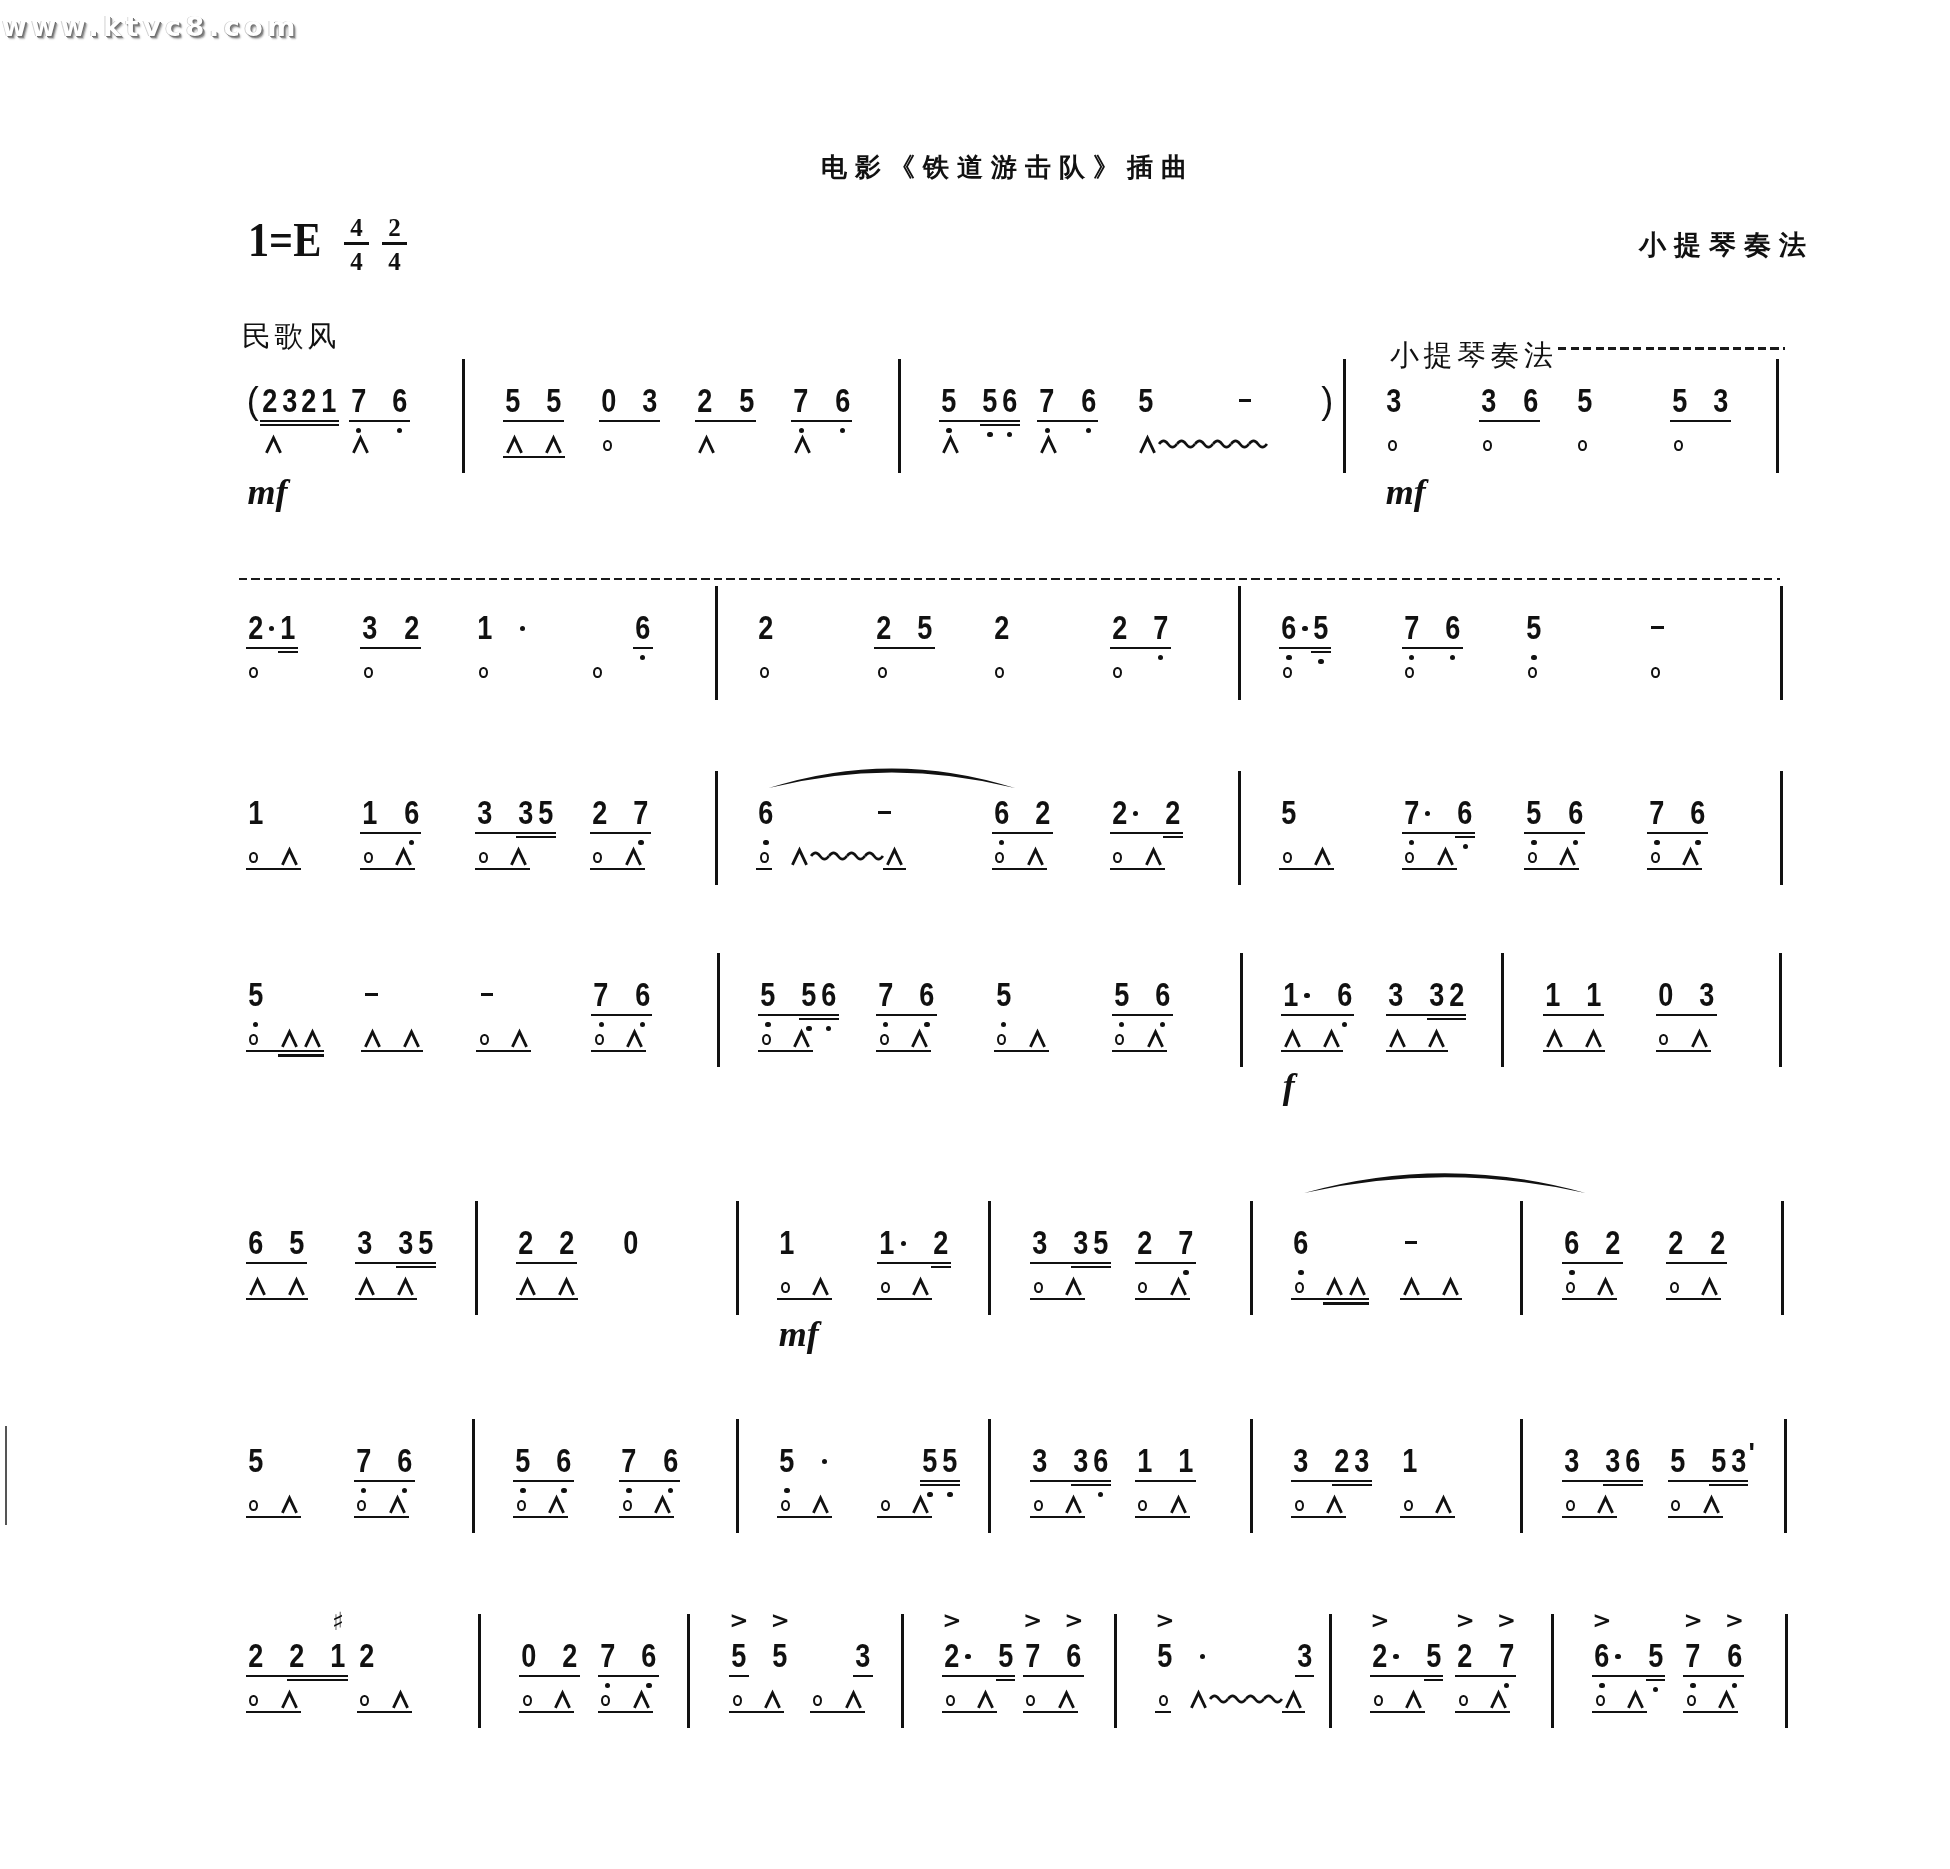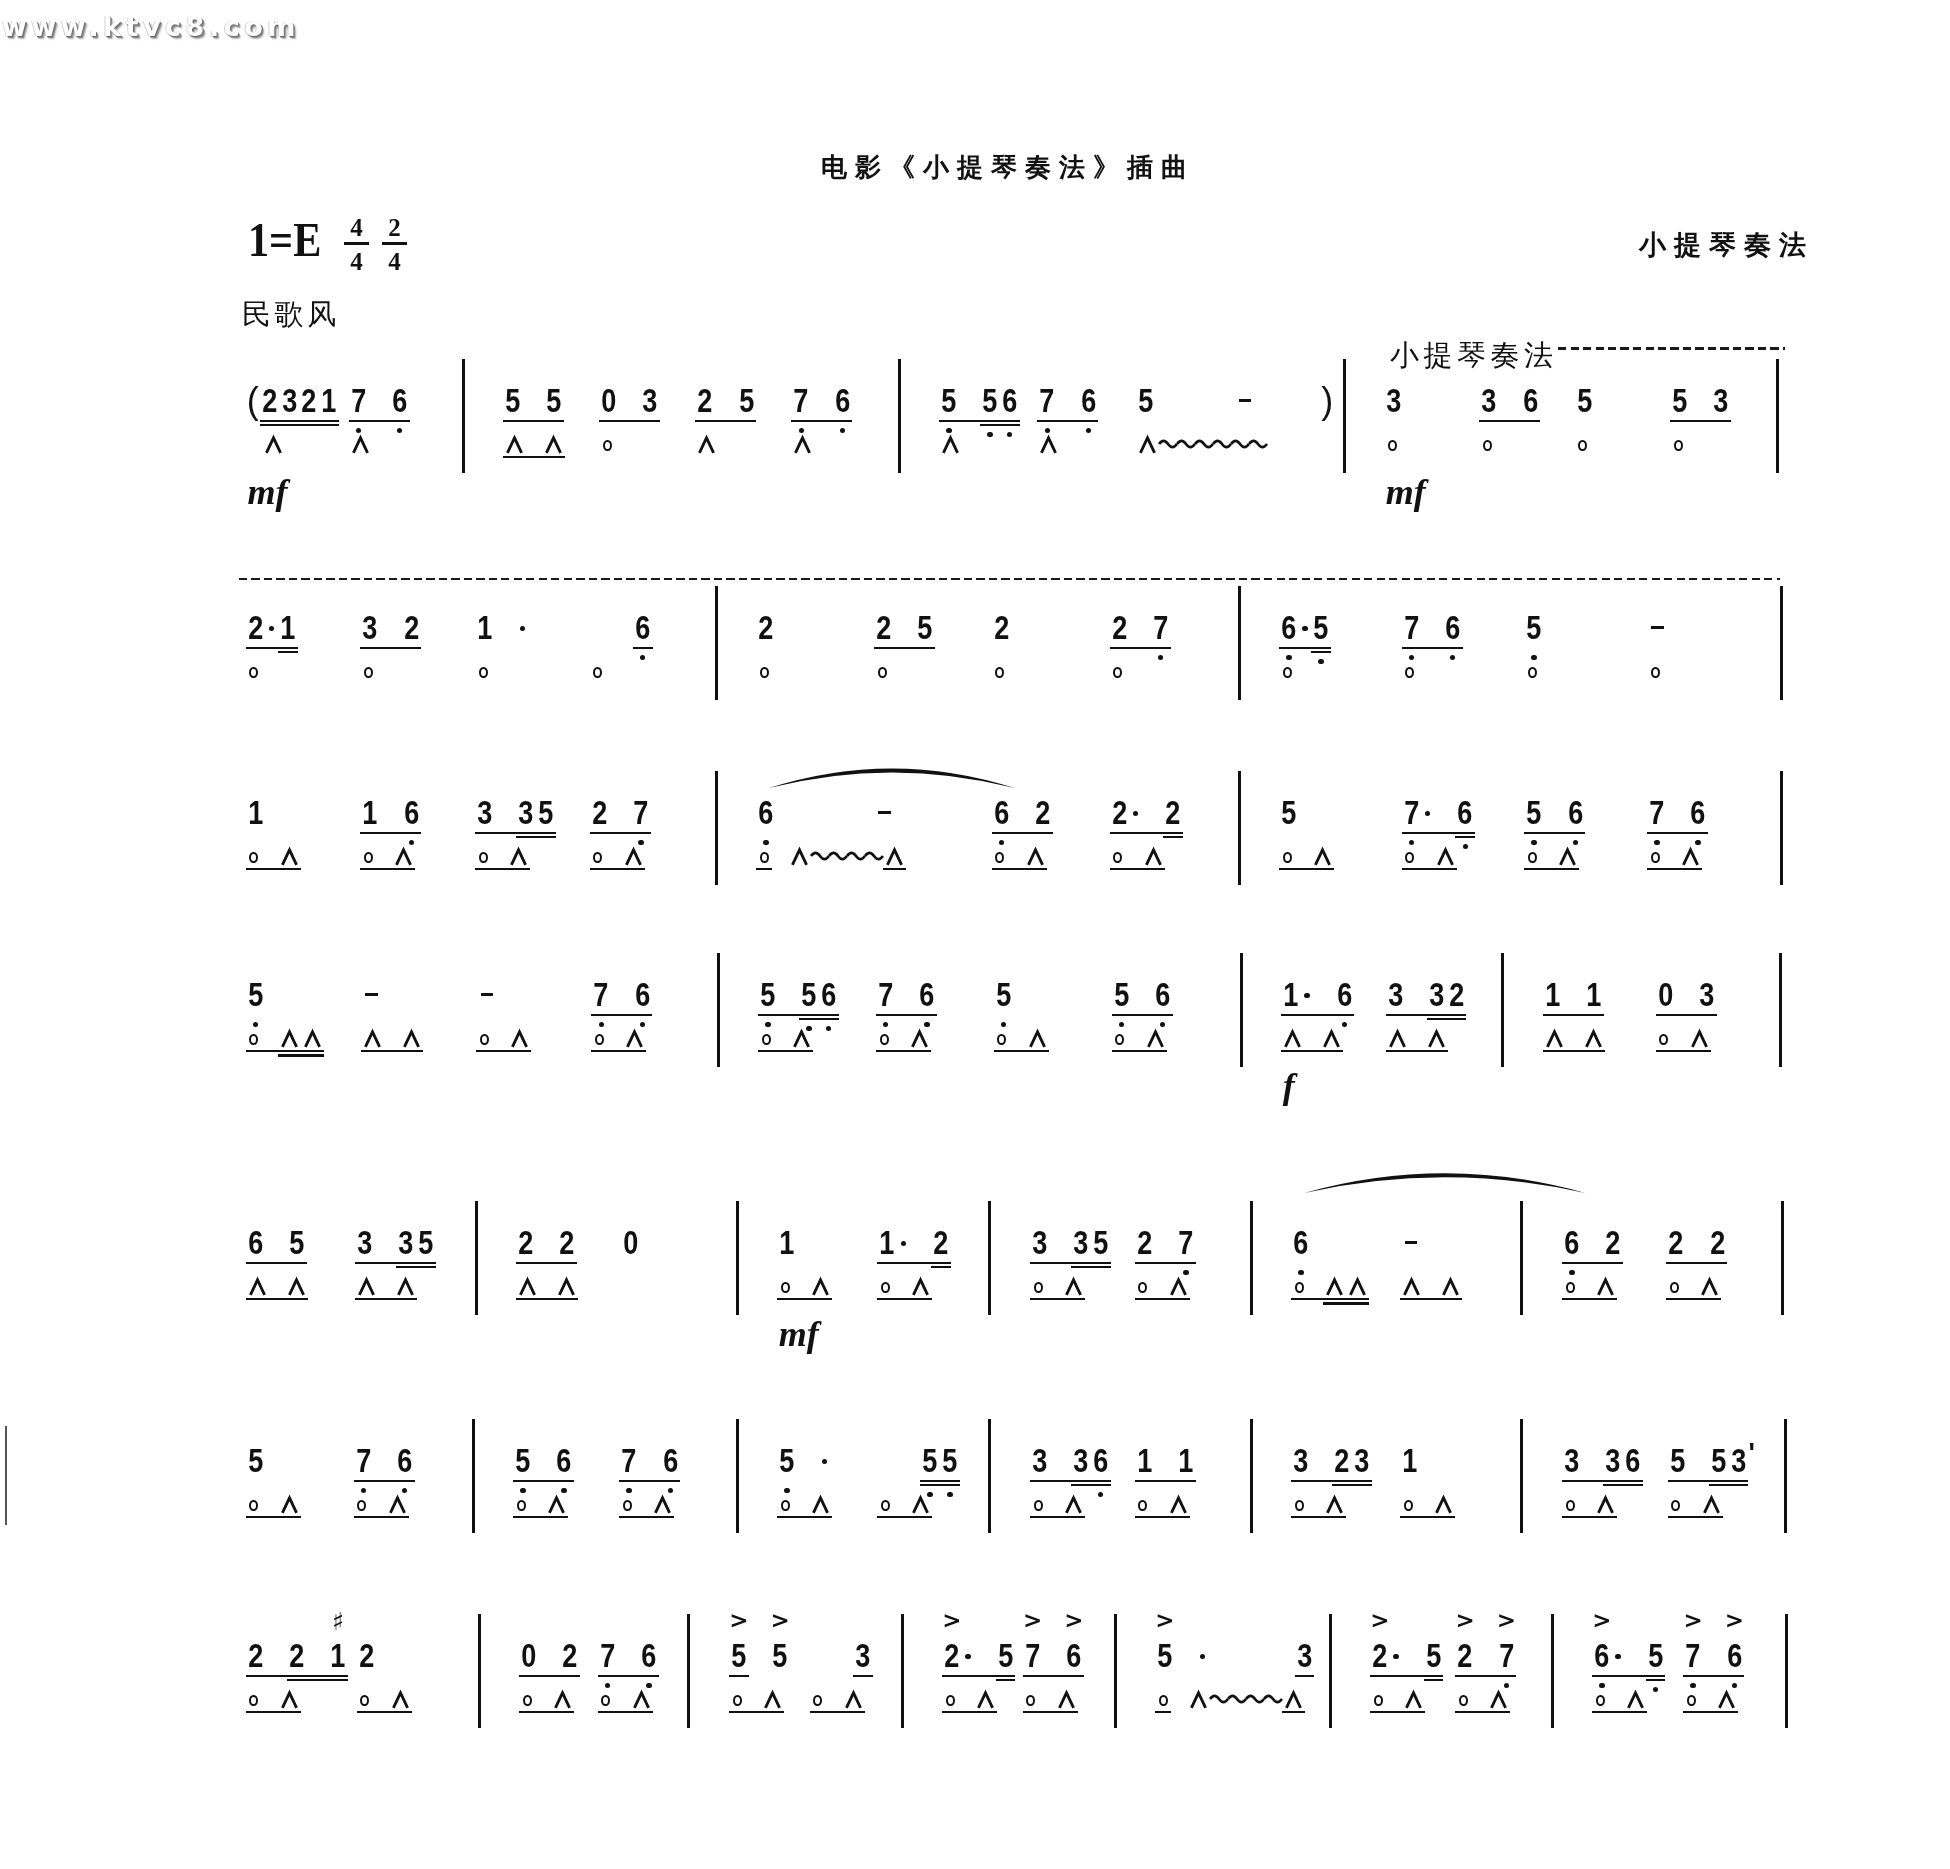--- a/index.html
+++ b/index.html
@@ -8,21 +8,21 @@
 .wm-top{left:1.8px;top:13.4px;font:bold 27px/27px "DejaVu Sans",sans-serif;letter-spacing:4.5px;color:#fff;text-shadow:0.9px 0.9px 0 #6f6f6f,1.8px 1.8px 0 #8a8a8a,2.7px 2.7px 1.8px #b0b0b0,-0.9px 0 0 #d0d0d0;}
 .title{left:690px;top:50px;font:52px/59px "DejaVu Serif",serif;letter-spacing:29.6px;color:#151515;}
 .subtitle{left:821px;top:153px;font:bold 26px/29px "DejaVu Sans",sans-serif;letter-spacing:8px;}
 .key{left:248px;top:216px;font:bold 48px/48px "Liberation Serif",serif;transform:scaleX(0.88);transform-origin:0 0;}
 .tsig{top:215px;width:29px;height:63px;}
 .tsig .num,.tsig .den{position:absolute;left:0;width:100%;text-align:center;font:bold 25px/25px "Liberation Serif",serif;}
 .tsig .num{top:0;}
 .tsig .line{position:absolute;left:1.8px;right:1.8px;top:27px;height:2.7px;background:#111;}
 .tsig .den{top:34px;}
 .composer{left:1639px;top:230px;font:bold 27px/29px "DejaVu Sans",sans-serif;letter-spacing:8px;}
-.tempo{left:242px;top:299px;font:29px/30px "DejaVu Sans",sans-serif;letter-spacing:3.6px;}
+.tempo{left:242px;top:321px;font:29px/30px "DejaVu Sans",sans-serif;letter-spacing:3.6px;}
 .tech{left:1390px;top:327px;font:29px/30px "DejaVu Sans",sans-serif;letter-spacing:4.5px;margin-top:13px;}
 .dash-line{height:2.7px;background:repeating-linear-gradient(to right,#1a1a1a 0 8px,transparent 8px 12.5px);}
 .tech-dash{position:absolute;left:1558px;top:347px;width:227px;}
 .scan-line{position:absolute;left:5.4px;top:1426px;width:1.8px;height:99px;background:#555;}
 .wm-bottom{position:absolute;left:1762px;top:1836px;width:189px;height:34px;background:linear-gradient(to bottom,rgba(0,0,0,0) 0%,rgba(0,0,0,0.05) 60%,rgba(0,0,0,0.07) 100%);}
 .wm-bottom .cn{position:absolute;left:56px;top:10.7px;font:14.3px/16px "DejaVu Sans",sans-serif;color:#555;text-shadow:0.9px 0.9px 0.9px #bbb;}
 .wm-bottom .url{position:absolute;left:117px;top:10.7px;font:14.3px/16px "DejaVu Sans",sans-serif;color:#d4572a;text-shadow:0.9px 0.9px 0.9px #ccc;}
 
 .row{position:absolute;left:0;width:1951px;height:0;}
 .measure{position:absolute;top:0;height:0;display:flex;box-sizing:border-box;padding:0 13.4px 0 40px;}
@@ -57,21 +57,21 @@
 </head>
 <body>
 
 <div id="score">
   <svg id="slurs" width="1951" height="1870" viewBox="0 0 2178 2088">
       <path d="M858 880 Q995.5 836 1133 880 Q995.5 845 858 880 Z" fill="#111"></path>
       <path d="M1456 1332 Q1613 1288 1770 1332 Q1613 1297 1456 1332 Z" fill="#111"></path>
     </svg>
 
   <div class="abs wm-top">www.ktvc8.com</div>
-  <div class="abs subtitle">电影《小提琴奏法》插曲</div>
+  <div class="abs subtitle">电影《铁道游击队》插曲</div>
 
   <div class="abs key">1=E</div>
   <div class="abs tsig" style="left:342px;">
     <span class="num">4</span>
     <span class="line"></span>
     <span class="den">4</span>
   </div>
   <div class="abs tsig" style="left:380px;">
     <span class="num">2</span>
     <span class="line"></span>

